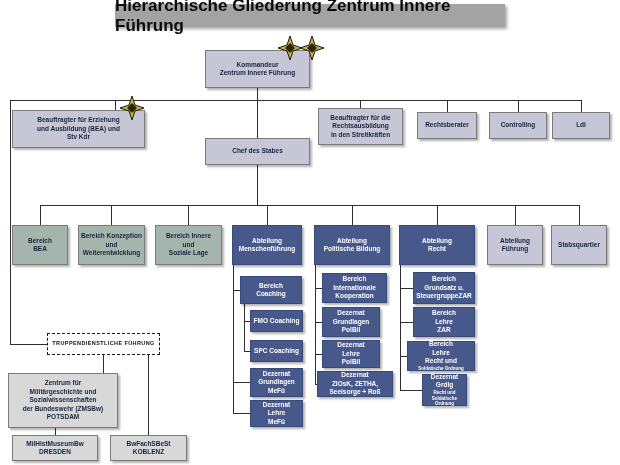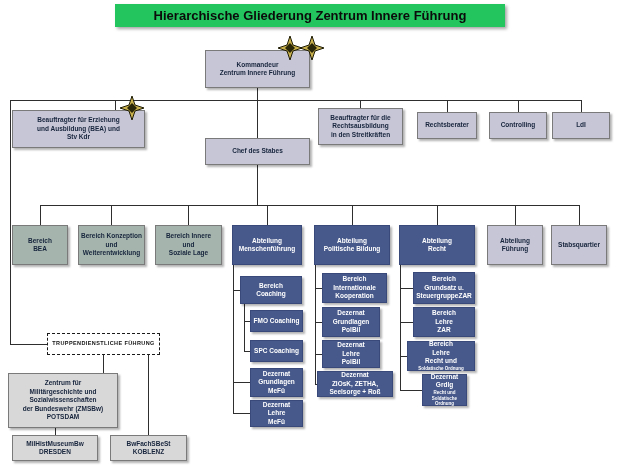--- a/index.html
+++ b/index.html
@@ -20,23 +20,23 @@
   .sage{background:#a5b5ad;}
   .blue{background:#47598b;color:#ffffff;border-color:#39497a;}
   .gray{background:#d8d8d8;}
   .dashed{
     background:#ffffff;border:1px dashed #1a1a1a;box-shadow:none;
     font-size:5.5px;letter-spacing:0.4px;color:#111111;
   }
   .sub{font-size:4.5px;font-weight:bold;line-height:1.3;white-space:pre-line;}
   #title{
     position:absolute;left:115px;top:4px;width:390px;height:23px;
-    background:#22c55e;box-shadow:2px 2px 3px rgba(0,0,0,0.35);
+    background:#a3a3a3;box-shadow:2px 2px 3px rgba(0,0,0,0.35);
     display:flex;align-items:center;justify-content:center;
-    font-size:13px;font-weight:bold;color:#0b0b0b;
+    font-size:17px;font-weight:bold;color:#0b0b0b;
   }
   #connectors{position:absolute;left:0;top:0;}
   .star{position:absolute;z-index:5;}
 </style>
 </head>
 <body>
 
 <div id="stage">
 
   <div id="title">Hierarchische Gliederung Zentrum Innere Führung</div>

